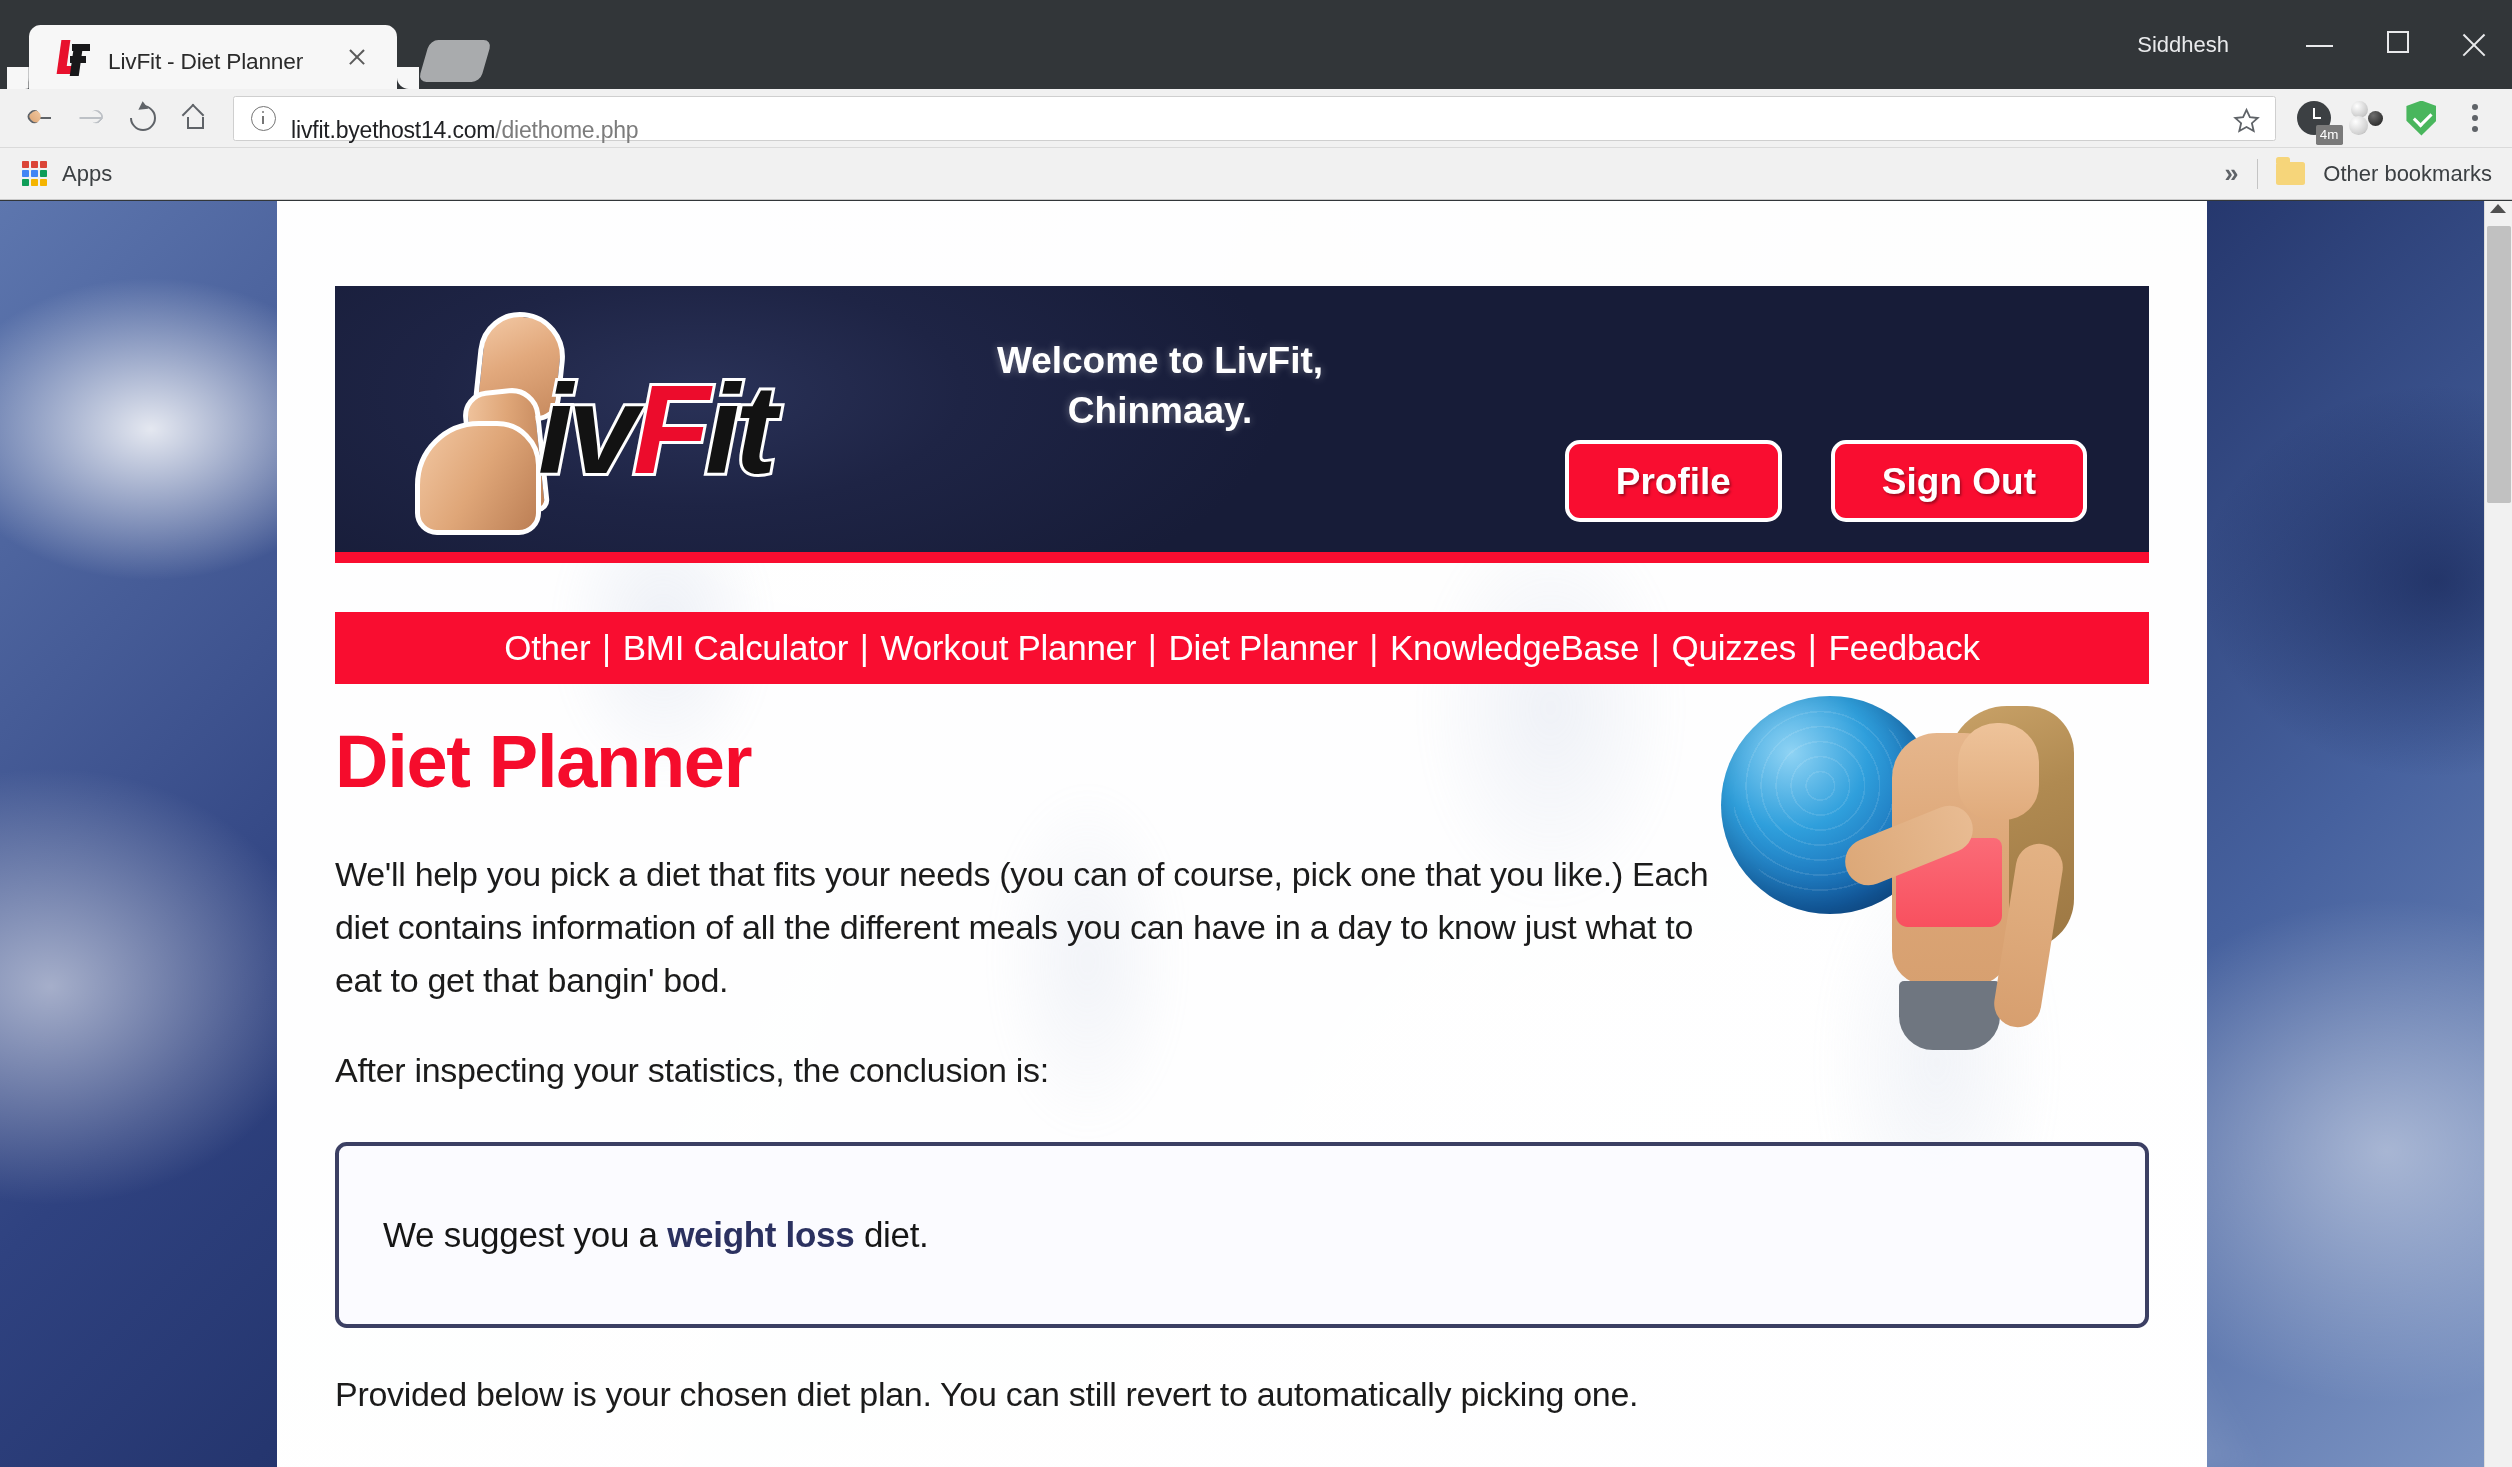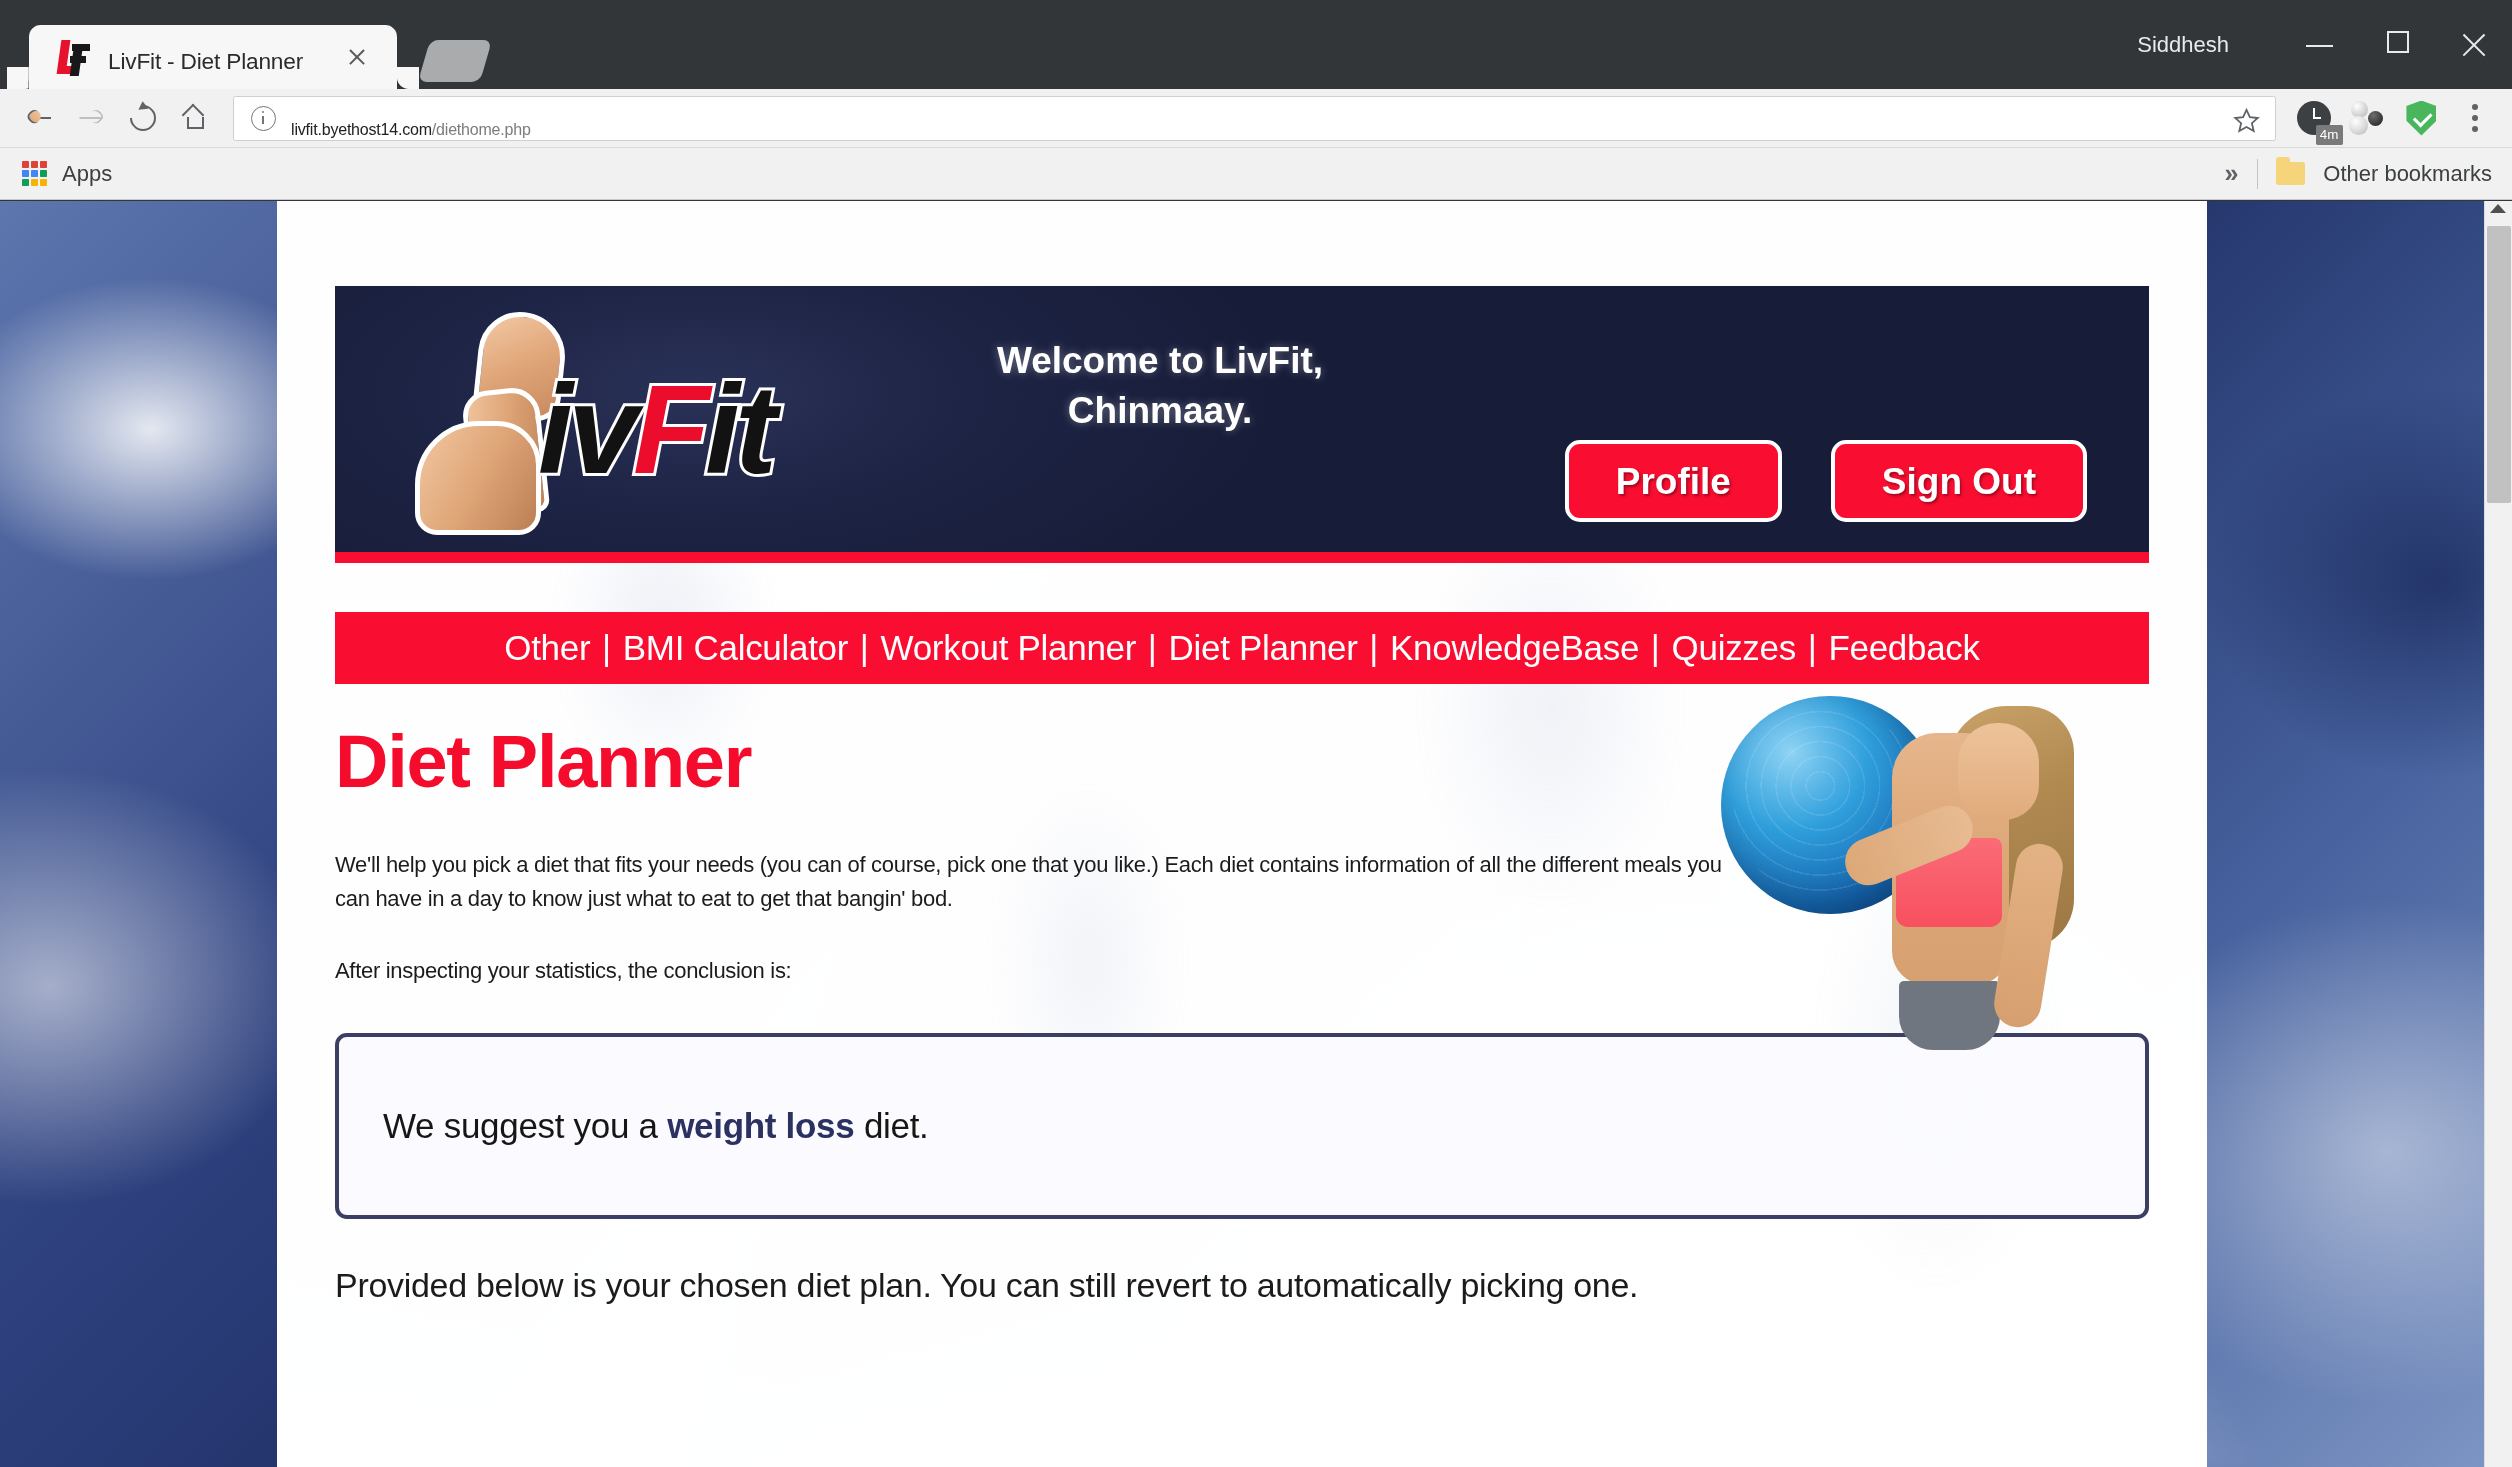--- a/index.html
+++ b/index.html
@@ -152,21 +152,21 @@
     padding: 0 17px;
     margin: 0 15px 0 11.7px;
     position: relative;
   }
   .info-icon {
     width: 25px; height: 25px; border:1.8px solid #757575; border-radius:50%;
     position: relative; margin-right: 15px; flex:0 0 auto;
   }
   .info-icon:before { content:""; position:absolute; left:9.6px; top:4.2px; width:2.5px; height:2.5px; background:#757575; border-radius:50%; }
   .info-icon:after  { content:""; position:absolute; left:9.6px; top:9.2px; width:2.5px; height:8.4px; background:#757575; }
-  .url { font-size: 16px; color: #202124; white-space: nowrap; letter-spacing: -0.2px; margin-top: 24px; }
+  .url { font-size: 23px; color: #202124; white-space: nowrap; letter-spacing: -0.2px; margin-top: 24px; }
   .url .dim { color: #7c7c7c; }
   .star {
     position:absolute; right: 15px; top: 10px;
     width: 27px; height: 27px;
     color: #5f6368;
   }
 
   .ext-icons { display:flex; align-items:center; gap: 6.7px; }
   .ext { width: 47px; height:47px; position:relative; display:flex; align-items:center; justify-content:center; }
 
@@ -356,21 +356,21 @@
   
   .main { position:relative; padding-top: 35px; }
   .page-title {
     color: #f50c2c;
     font-size: 74px;
     font-weight: 700;
     letter-spacing: -1.3px;
     margin-bottom: 44px;
   }
   .para {
-    font-size: 22px;
+    font-size: 34px;
     color: #1b1b1b;
     line-height: 1.56;
     max-width: 1410px;
     letter-spacing: -0.3px;
   }
   .para + .para { margin-top: 37px; }
 
   .model-img {
     position:absolute;
     right: 5px; top: -5px;

